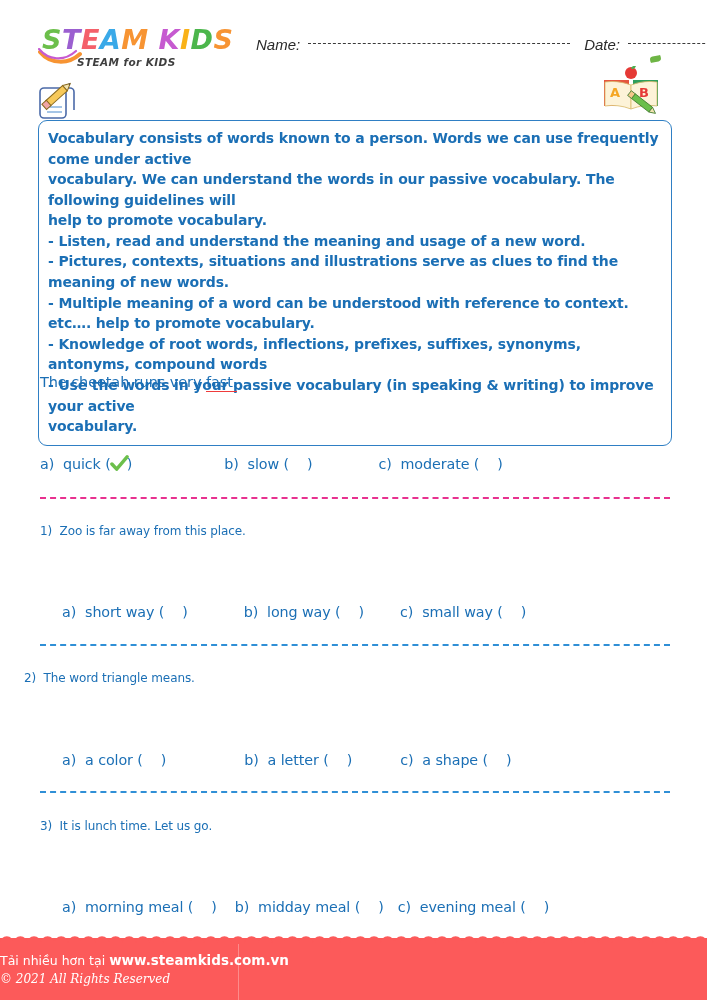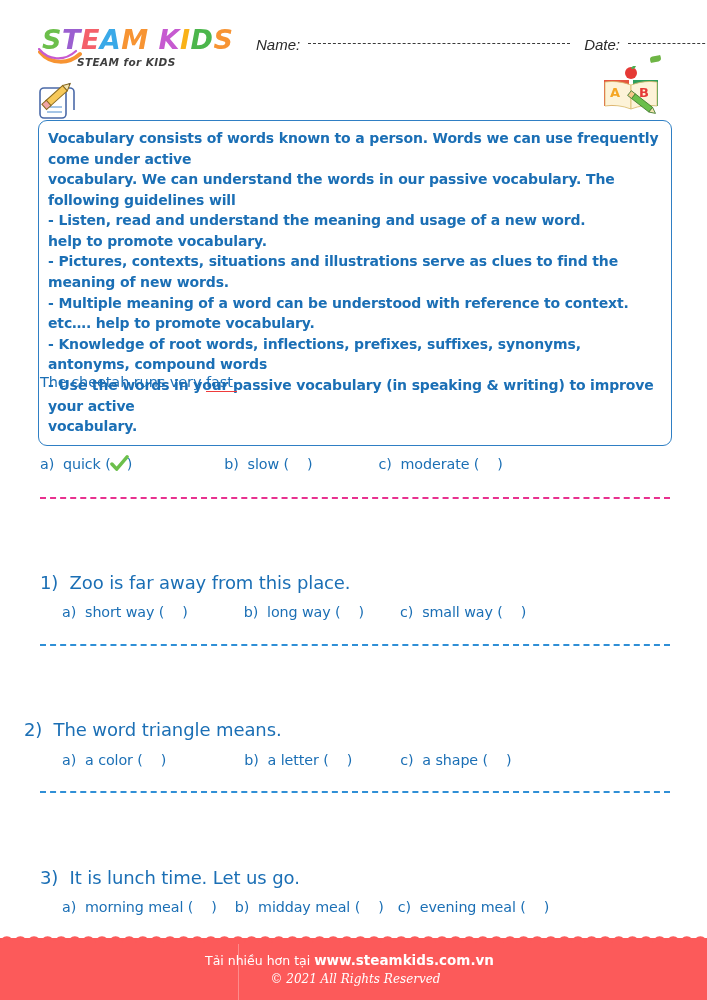--- a/index.html
+++ b/index.html
@@ -188,25 +188,24 @@
     width: 19px; height: 17px;
     vertical-align: -3px;
     margin: 0 -2px 0 -1px;
   }
   .blankspace { display: inline-block; width: 18px; }
 
   
   .qtext {
     position: absolute;
     font-family: "DejaVu Sans", sans-serif;
-    font-size: 18px;
+    font-size: 12px;
     color: #1b6fb5;
     letter-spacing: -0.1px;
     white-space: nowrap;
-    margin-top: 48px;
   }
 
   
   .sep {
     position: absolute;
     left: 40px;
     width: 630px;
     height: 0;
     border-top: 2px dashed #e8308f;
   }
@@ -222,35 +221,34 @@
   }
   .scallop {
     position: absolute;
     left: 0; top: -9px;
     width: 707px; height: 14px;
   }
   .footer-inner {
     position: absolute;
     left: 0; top: 14px;
     width: 699px;
-    text-align: center;
+    text-align: left;
     color: #ffffff;
   }
   .footer-line1 {
     font-family: "DejaVu Sans", sans-serif;
     font-size: 12.5px;
     line-height: 1.25;
   }
   .footer-line1 .bold { font-weight: bold; font-size: 13.5px; }
   .footer-line2 {
     font-family: "DejaVu Serif", serif;
     font-style: italic;
     font-size: 12px;
     margin-top: 3px;
-    padding-left: 12px;
   }
   .foot-divider {
     position: absolute;
     left: 238px; top: 6px;
     width: 1px; height: 56px;
     background: rgba(255,255,255,0.30);
   }
 </style>
 </head>
 <body>
@@ -304,22 +302,22 @@
     <g transform="rotate(38 46 40)">
       <rect x="30" y="37" width="22" height="6" fill="#6cbf4b" stroke="#3e7a2c" stroke-width="0.8"></rect>
       <rect x="25" y="37" width="5" height="6" fill="#f4c78a" stroke="#3e7a2c" stroke-width="0.8"></rect>
       <polygon points="52,37 58,40 52,43" fill="#f2e3b0" stroke="#3e7a2c" stroke-width="0.8"></polygon>
     </g>
   </svg>
 
   <div class="info-box" id="infobox" style="border-color: rgb(47, 127, 196);">
       <div class="info-line">Vocabulary consists of words known to a person. Words we can use frequently come under active</div>
       <div class="info-line">vocabulary. We can understand the words in our passive vocabulary. The following guidelines will</div>
+      <div class="info-line"> help to promote vocabulary.</div>
       <div class="info-line">- Listen, read and understand the meaning and usage of a new word.</div>
-      <div class="info-line"> help to promote vocabulary.</div>
       <div class="info-line">- Pictures, contexts, situations and illustrations serve as clues to find the meaning of new words.</div>
       <div class="info-line">- Multiple meaning of a word can be understood with reference to context.</div>
       <div class="info-line"> etc…. help to promote vocabulary.</div>
       <div class="info-line">- Knowledge of root words, inflections, prefixes, suffixes, synonyms, antonyms, compound words</div>
       <div class="info-line">- Use the words in your passive vocabulary (in speaking &amp; writing) to improve your active</div>
       <div class="info-line"> vocabulary.</div>
     </div>
 
 
   <div class="example-sentence">

